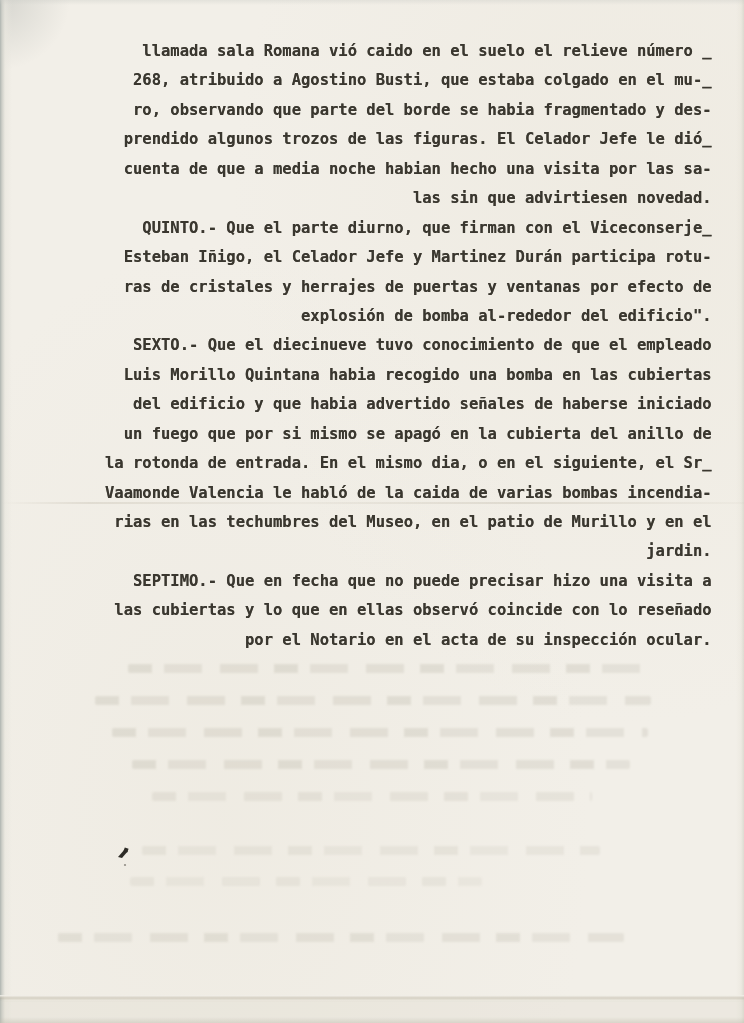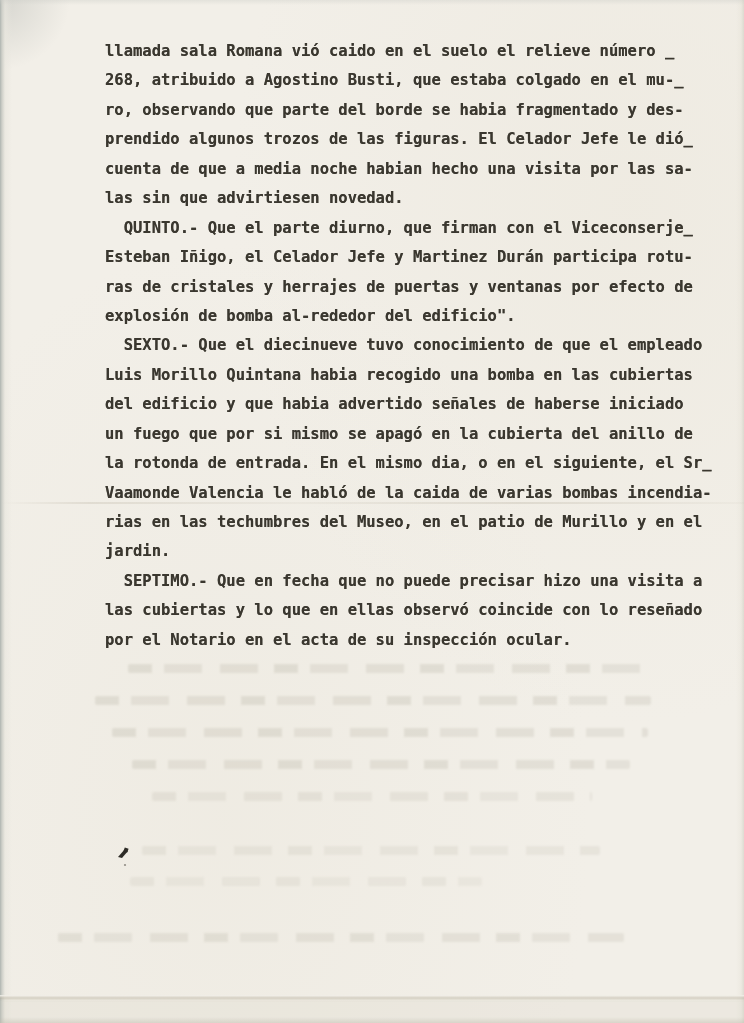--- a/index.html
+++ b/index.html
@@ -11,20 +11,21 @@
     position: relative;
     width: 744px;
     height: 1023px;
     margin: 0 auto;
     overflow: hidden;
     background:
       radial-gradient(circle at 0px 0px, rgba(150,155,150,0.30), rgba(150,155,150,0) 70px),
       radial-gradient(ellipse at 85% 20%, rgba(228,222,206,0.25), rgba(228,222,206,0) 45%),
       radial-gradient(ellipse at 30% 80%, rgba(226,221,206,0.20), rgba(226,221,206,0) 50%),
       var(--paper, #f2efe8);
+    text-align: right;
   }
   
   .edge-left {
     position: absolute; left: 0; top: 0; bottom: 0; width: 12px;
     background: linear-gradient(90deg, #aeb4b0 0px, #cfd0c9 2px, rgba(232,230,222,0.65) 5px, rgba(242,239,232,0) 12px);
   }
   .edge-right {
     position: absolute; right: 0; top: 0; bottom: 0; width: 8px;
     background: linear-gradient(270deg, rgba(198,194,182,0.45) 0px, rgba(222,218,206,0.25) 3px, rgba(242,239,232,0) 8px);
   }

